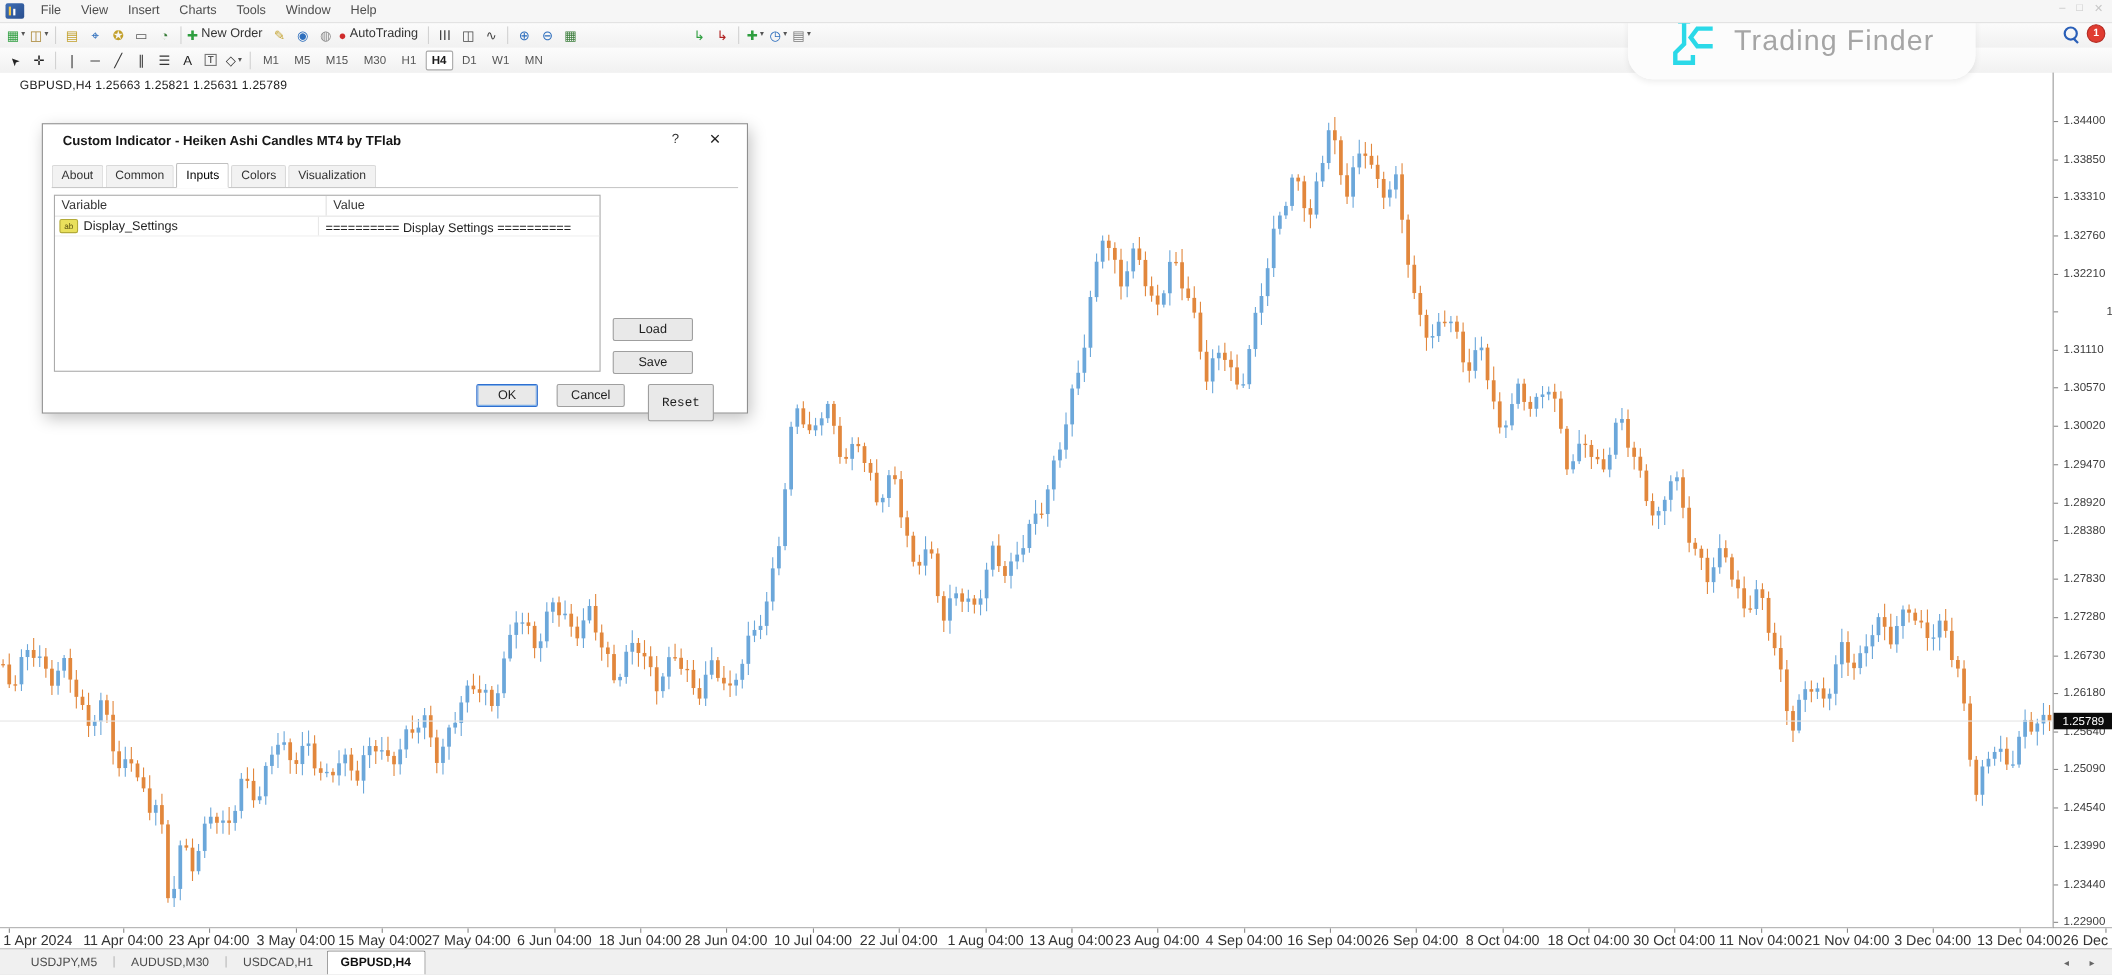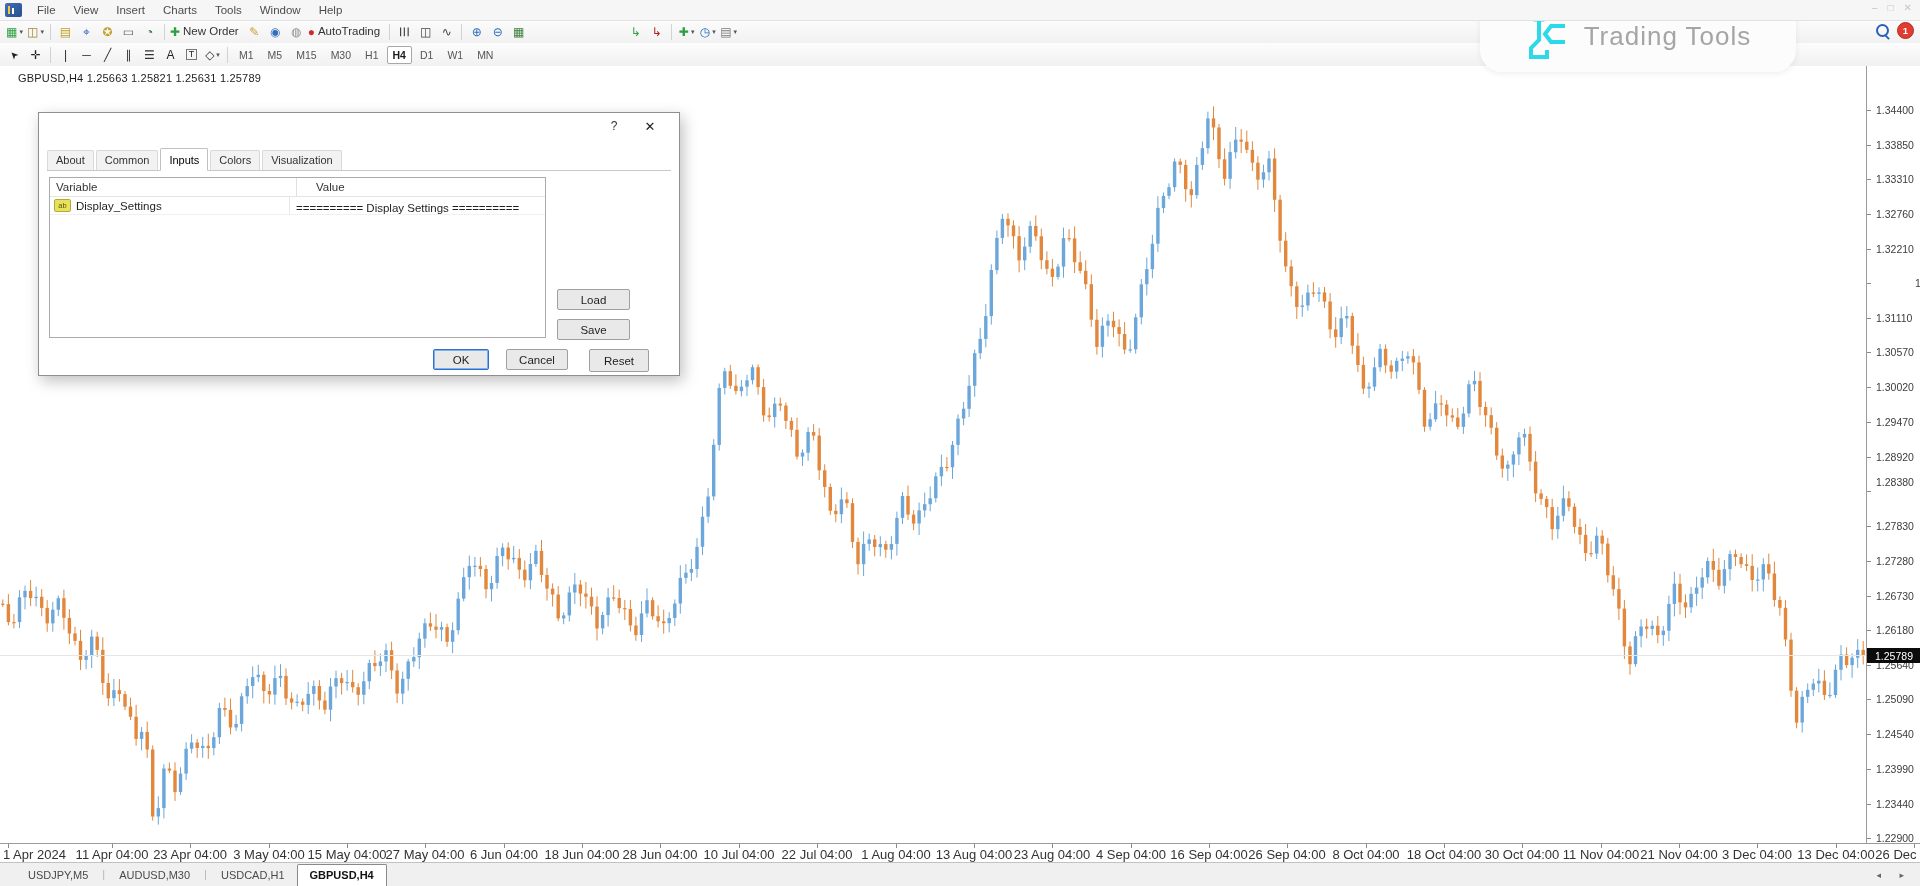--- a/index.html
+++ b/index.html
@@ -65,38 +65,38 @@
   .dlg-tabs{position:absolute;left:8px;right:8px;top:34px;height:23px;display:flex;align-items:flex-end;
             border-bottom:1px solid #c8c8c8;}
   .dlg-tab{padding:3px 8px 4px;border:1px solid #d9d9d9;border-bottom:none;background:#f2f2f2;
            margin-right:2px;font-size:11px;color:#333;border-radius:2px 2px 0 0;}
   .dlg-tab.active{background:#fff;border-color:#c0c0c0;padding-top:5px;margin-bottom:-1px;
                   border-bottom:1px solid #fff;color:#000;}
   .dlg-table{position:absolute;left:10px;top:64px;width:497px;height:161px;border:1px solid #ababab;
              box-sizing:border-box;background:#fff;overflow:hidden;}
   .tbl-header{display:flex;height:18px;align-items:center;border-bottom:1px solid #e4e4e4;color:#333;}
   .tbl-header .c1{width:240px;padding-left:6px;border-right:1px solid #e0e0e0;height:100%;display:flex;align-items:center;}
-  .tbl-header .c2{padding-left:6px;margin-left:13px;}
+  .tbl-header .c2{padding-left:6px;}
   .param-row{display:flex;height:17px;align-items:flex-end;border-bottom:1px solid #f0f0f0;}
   .param-row.selected{background:#ebebeb;}
   .param-row .c1{width:240px;padding-left:4px;border-right:1px solid #e8e8e8;height:100%;
                  display:flex;align-items:center;gap:5px;box-sizing:border-box;}
   .param-row .c2{padding-left:6px;white-space:nowrap;}
   .p-icon{width:15px;height:11px;border-radius:2px;font-size:7.5px;display:flex;align-items:center;
           justify-content:center;flex:none;}
   .p-icon.str{background:#e9e05c;border:1px solid #b3ab38;color:#5c5410;}
   .p-icon.enum{background:#6ea6d8;border:1px solid #3f78ad;color:#fff;}
   .dlg-btn{position:absolute;background:#e9e9e9;border:1px solid #9f9f9f;border-radius:2px;
            font-size:11.5px;color:#1e1e1e;display:flex;align-items:center;justify-content:center;font-family:inherit;}
   .dlg-btn.focus{border:1px solid #2f6fd0;box-shadow:0 0 0 1px #7fb0e8 inset;}
   #btnLoad{left:518px;top:176px;width:73px;height:21px;}
   #btnSave{left:518px;top:206px;width:73px;height:21px;}
   #btnOK{left:394px;top:236px;width:56px;height:21px;}
   #btnCancel{left:467px;top:236px;width:62px;height:21px;}
-  #btnReset{left:550px;top:236px;width:60px;height:23px;}
+  #btnReset{left:550px;top:236px;width:60px;height:34px;font-family:Liberation Mono, monospace;}
   
   .watermark{position:absolute;left:1480px;top:0;width:316px;height:72px;background:rgba(252,252,252,.94);
              border-radius:0 0 22px 22px;display:flex;align-items:center;justify-content:center;gap:13px;
              box-shadow:0 2px 6px rgba(0,0,0,.07);z-index:4;}
   .wm-text{font-size:26px;color:#a5a5a5;letter-spacing:1px;font-weight:400;}
   
   .quick{position:absolute;top:22px;right:6px;display:flex;align-items:center;gap:8px;z-index:6;}
   .mag{width:9px;height:9px;border:2px solid #2a5fb8;border-radius:50%;position:relative;}
   .mag:after{content:"";position:absolute;width:2px;height:6px;background:#2a5fb8;left:8px;top:8px;transform:rotate(-45deg);}
   .badge{width:15px;height:15px;border-radius:50%;background:#e03c31;color:#fff;font-size:9.5px;font-weight:bold;
@@ -1043,29 +1043,32 @@
       <div class="chart-tab active">GBPUSD,H4</div>
     </div>
   <div class="tab-scroll" id="tabScroll">◂ ▸</div>
 
   <div class="watermark">
     <svg width="46" height="52" viewBox="0 0 46 52">
       <path d="M14 2 L14 30 L6 38 L6 47 L22 47 L22 40" fill="none" stroke="#2BD9E8" stroke-width="4"></path>
       <path d="M40 16 L26 16 L20 24 L26 32 L40 32" fill="none" stroke="#2BD9E8" stroke-width="4"></path>
       <rect x="10" y="2" width="8" height="8" fill="none" stroke="#2BD9E8" stroke-width="3"></rect>
     </svg>
-    <span class="wm-text">Trading Tools</span>
+    <span class="wm-text">Trading Finder</span>
   </div>
 
   <div class="quick">
     <div class="mag"></div>
     <div class="badge">1</div>
   </div>
 
   <div class="dialog">
+    <div class="dlg-title">
+      <span class="t">Custom Indicator - Heiken Ashi Candles MT4 by TFlab</span>
+    </div>
     <span class="dlg-help">?</span>
     <span class="dlg-close">✕</span>
 
     <div class="dlg-tabs" id="dlgTabs">
         <div class="dlg-tab">About</div>
         <div class="dlg-tab">Common</div>
         <div class="dlg-tab active">Inputs</div>
         <div class="dlg-tab">Colors</div>
         <div class="dlg-tab">Visualization</div>
       </div>

